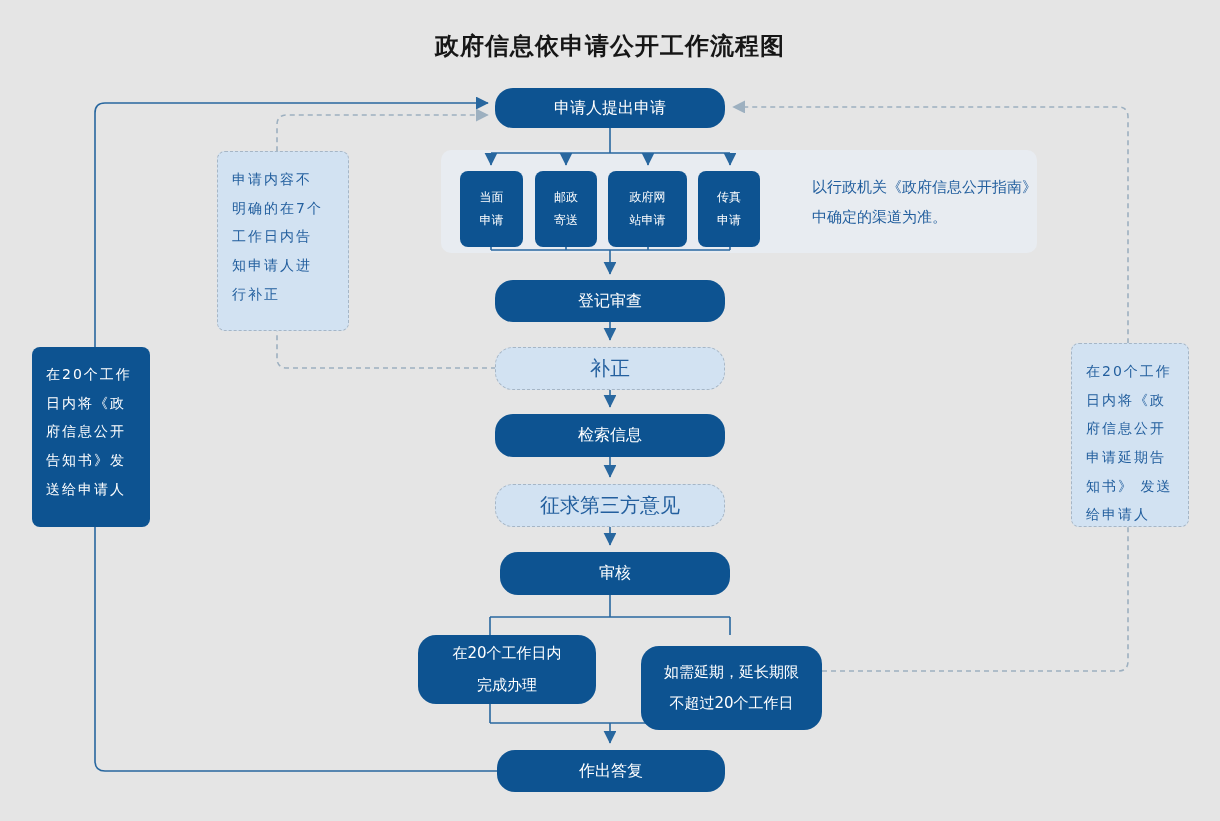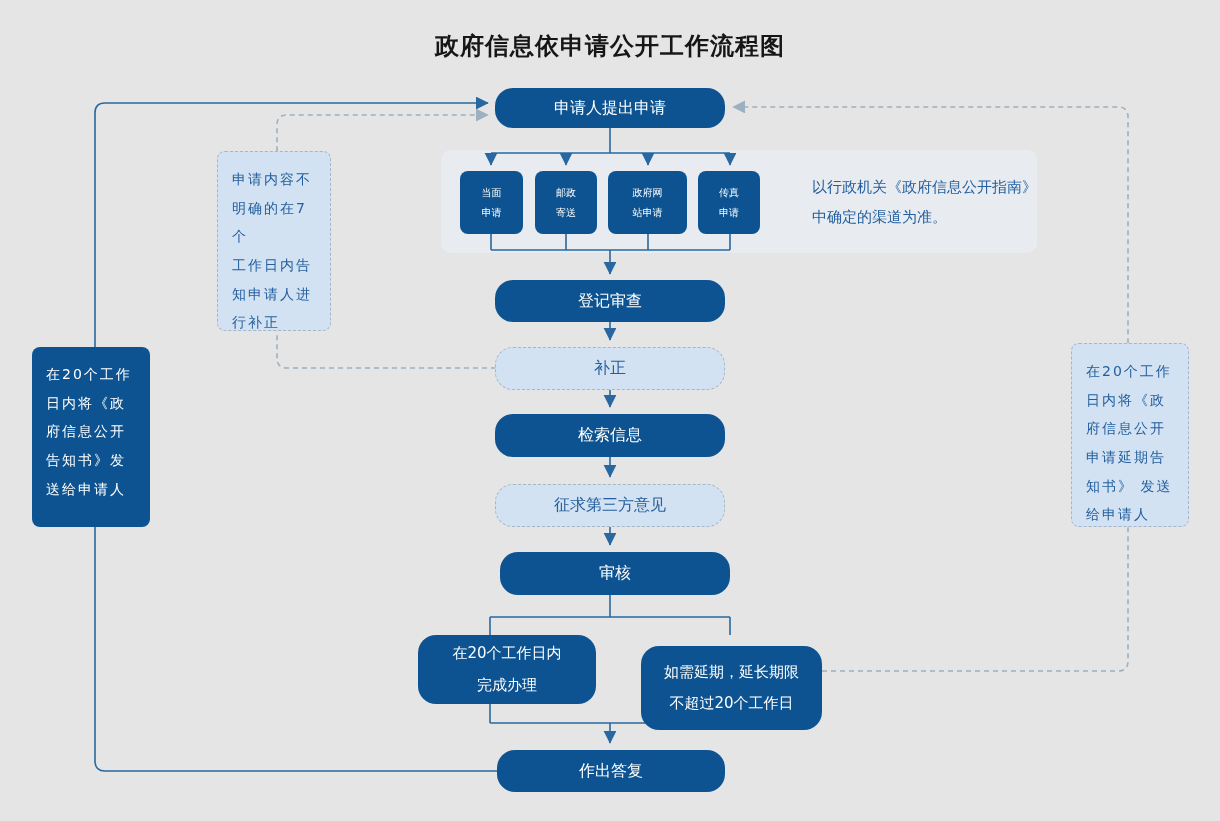--- a/index.html
+++ b/index.html
@@ -38,37 +38,37 @@
   }
   .dark{
     background:var(--primary);
     color:#ffffff;
     font-size:16px;
   }
   .lightbox{
     background:var(--light-fill);
     border:1.6px dashed var(--dash-border);
     color:var(--note-text);
-    font-size:16px;
+    font-size:20px;
   }
   .panel{
     position:absolute;z-index:0;
     left:441px;top:150px;width:596px;height:103px;
     background:var(--panel-fill);
     border-radius:10px;
   }
   .channel{
     position:absolute;z-index:2;
     display:flex;align-items:center;justify-content:center;
     text-align:center;
     background:var(--primary);color:#fff;
     border-radius:8px;
-    font-size:10px;line-height:1.95;
-    white-space:pre-line;
-    top:171px;height:63px;
+    font-size:12px;line-height:1.95;
+    white-space:pre-line;
+    top:171px;height:76px;
   }
   .panel-note{
     position:absolute;z-index:2;
     left:780px;top:172px;width:280px;
     color:var(--note-text);
     font-size:15px;line-height:30px;
     white-space:pre-line;
     margin-left:32px;
   }
   .annotation{
@@ -179,21 +179,21 @@
 不超过20个工作日</div>
 
   <div class="node dark" style="left:497px;top:750px;width:228px;height:42px;">作出答复</div>
 
   <div class="annotation dark-note" style="left:32px;top:347px;width:118px;height:180px;">在20个工作
 日内将《政
 府信息公开
 告知书》发
 送给申请人</div>
 
-  <div class="annotation light-note" style="left:217px;top:151px;width:114px;height:180px;">申请内容不
+  <div class="annotation light-note" style="left:217px;top:151px;width:132px;height:180px;">申请内容不
 明确的在7个
 工作日内告
 知申请人进
 行补正</div>
 
   <div class="annotation light-note" style="left:1071px;top:343px;width:118px;height:184px;">在20个工作
 日内将《政
 府信息公开
 申请延期告
 知书》 发送

